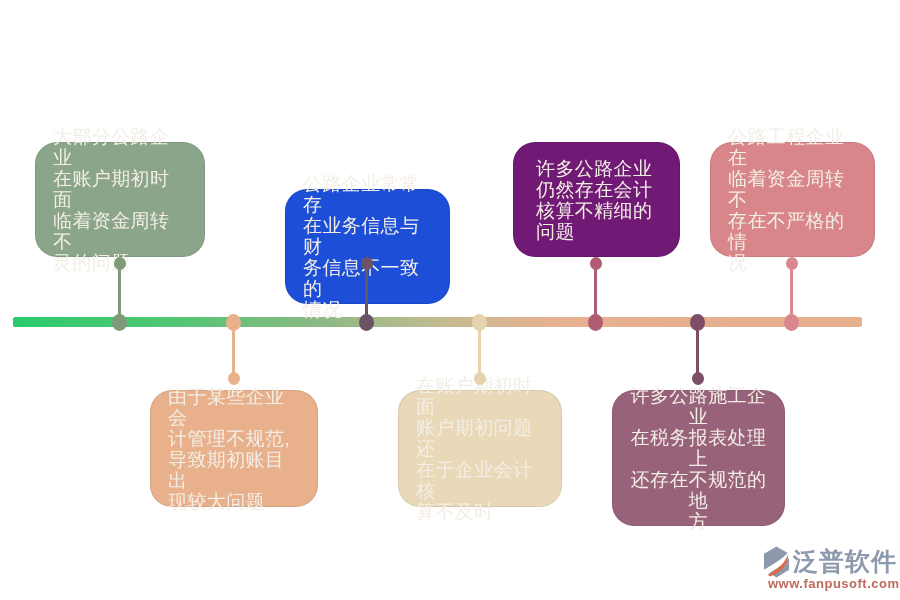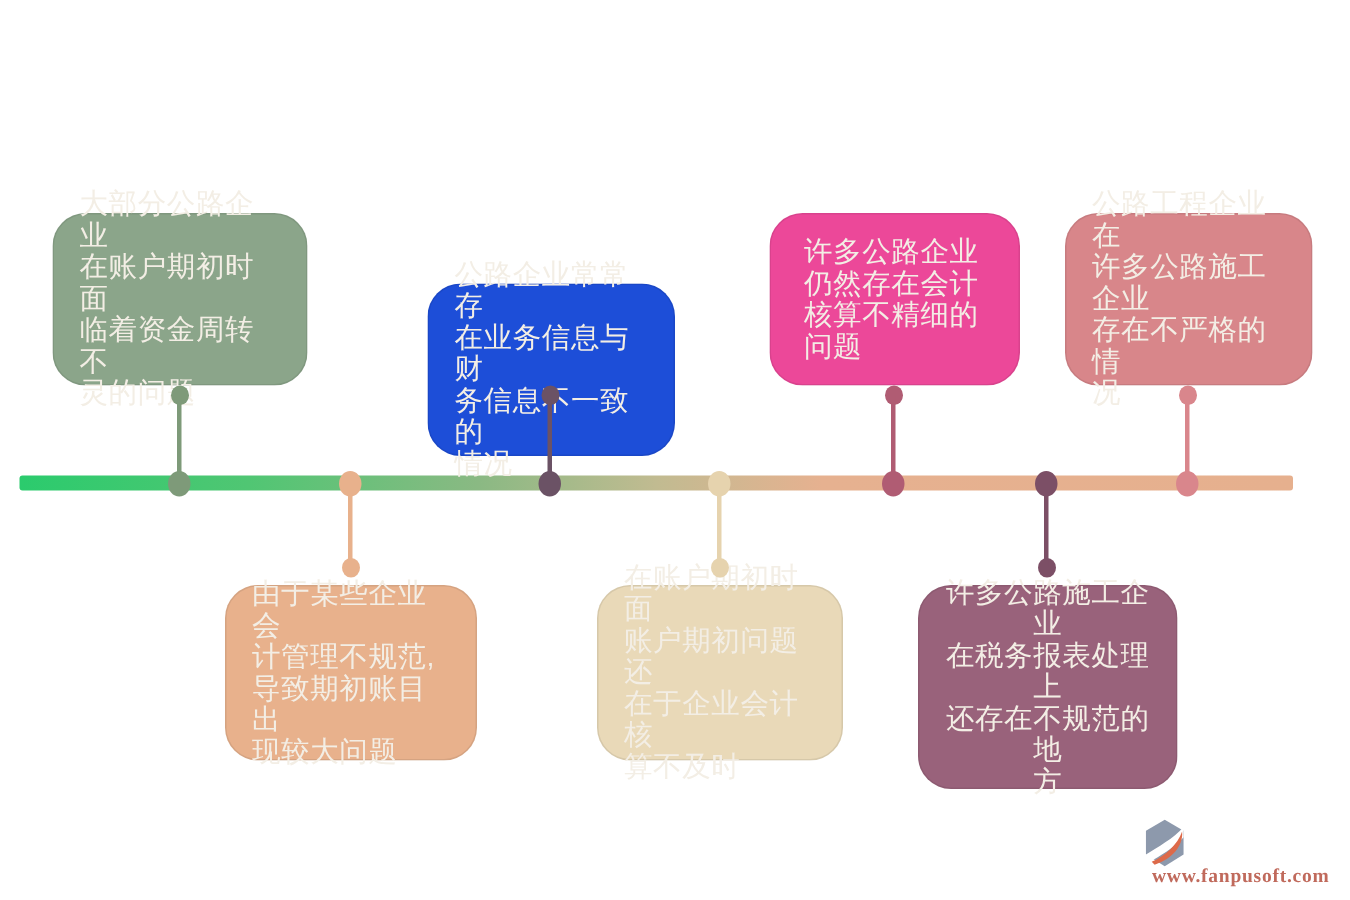--- a/index.html
+++ b/index.html
@@ -36,21 +36,21 @@
   .i4 .small-dot{left:590px;top:257px}.i4 .stem{left:594px;top:264px;height:58px}.i4 .big-dot{left:588px;top:314px}
   .i5 .box{left:612px;top:390px;width:173px;height:136px}
   .i5 .box-text{padding:0 12px}
   .i5 .big-dot{left:690px;top:314px}.i5 .stem{left:696px;top:322px;height:56px}.i5 .small-dot{left:692px;top:372px}
   .i6 .box{left:710px;top:142px;width:165px;height:115px}
   .i6 .small-dot{left:786px;top:257px}.i6 .stem{left:790px;top:264px;height:58px}.i6 .big-dot{left:784px;top:314px}
   
   .wm-row{position:absolute;left:763px;top:546px;display:flex;align-items:center;gap:3px;}
   .wm-icon{width:27px;height:32px;display:block;}
   .wm-brand{font-size:25px;font-weight:bold;letter-spacing:1px;line-height:1.1;white-space:nowrap;}
-  .wm-url{position:absolute;left:768px;top:576px;font-size:13px;font-weight:bold;letter-spacing:0.5px;white-space:nowrap;font-family:Liberation Serif, serif;}
+  .wm-url{position:absolute;left:768px;top:576px;font-size:13px;font-weight:bold;letter-spacing:0.5px;white-space:nowrap;}
 </style>
 </head>
 <body>
 
 <div class="canvas">
 
   <div class="bar" style="background: linear-gradient(90deg, rgb(43, 203, 109) 0%, rgb(80, 198, 115) 18%, rgb(138, 185, 131) 36%, rgb(193, 187, 145) 50%, rgb(230, 177, 144) 63%, rgb(230, 176, 142) 100%);"></div>
 
   <div class="i0">
     <div class="box" style="background: rgb(139, 165, 138); color: rgb(243, 238, 229);">
@@ -94,21 +94,21 @@
 账户期初问题还
 在于企业会计核
 算不及时</div>
     </div>
     <div class="small-dot" style="background: rgb(230, 211, 174);"></div>
     <div class="stem" style="background: rgb(230, 211, 174);"></div>
     <div class="big-dot" style="background: rgb(230, 211, 174);"></div>
   </div>
 
   <div class="i4">
-    <div class="box" style="background: #ec4899; color: rgb(243, 238, 229);">
+    <div class="box" style="background: #701a75; color: rgb(243, 238, 229);">
       <div class="box-text" style="text-align: left;">许多公路企业
 仍然存在会计
 核算不精细的
 问题</div>
     </div>
     <div class="small-dot" style="background: rgb(176, 92, 115);"></div>
     <div class="stem" style="background: rgb(176, 92, 115);"></div>
     <div class="big-dot" style="background: rgb(176, 92, 115);"></div>
   </div>
 
@@ -120,31 +120,32 @@
 方</div>
     </div>
     <div class="small-dot" style="background: rgb(124, 79, 102);"></div>
     <div class="stem" style="background: rgb(124, 79, 102);"></div>
     <div class="big-dot" style="background: rgb(124, 79, 102);"></div>
   </div>
 
   <div class="i6">
     <div class="box" style="background: rgb(216, 134, 138); color: rgb(243, 238, 229);">
       <div class="box-text" style="text-align: left;">公路工程企业在
-许多公路施工企业
+临着资金周转不
 存在不严格的情
 况</div>
     </div>
     <div class="small-dot" style="background: rgb(217, 134, 140);"></div>
     <div class="stem" style="background: rgb(217, 134, 140);"></div>
     <div class="big-dot" style="background: rgb(217, 134, 140);"></div>
   </div>
 
   <div class="wm-row">
     <svg id="fanpu-icon" class="wm-icon" viewBox="0 0 28 32">
       <path d="M14 0 L27 7.5 L27 24 L14 32 L1 24 L1 7.5 Z" fill="#8d99ac"></path>
       <path d="M1 24 C9 19 20 13 27 5 L27 12 C20 20 10 25 4 29 Z" fill="#ffffff"></path>
       <path d="M5 29 C14 25 23 17 26 8 C27 18 19 27 7 31 Z" fill="#dd6a4a"></path>
     </svg>
+    <span class="wm-brand" style="color: rgb(141, 153, 172);">泛普软件</span>
   </div>
   <div class="wm-url" style="color: rgb(192, 106, 92);">www.fanpusoft.com</div>
 
 </div>
 
 </body></html>

